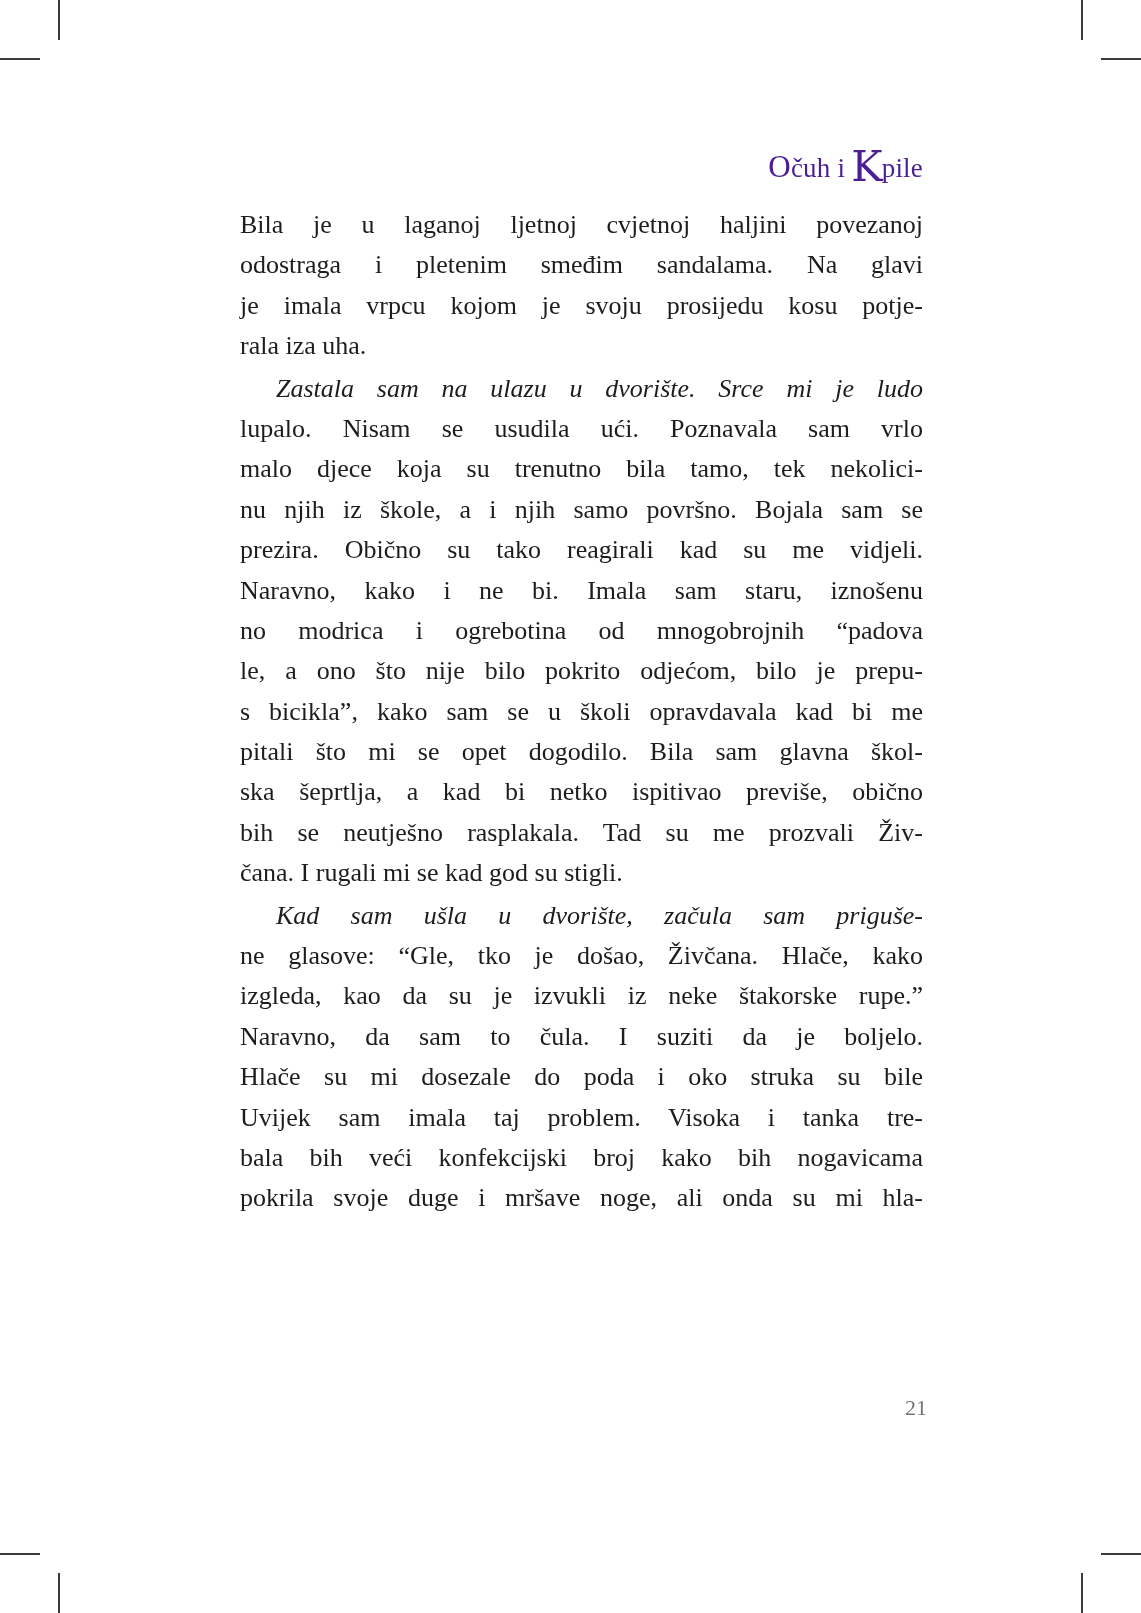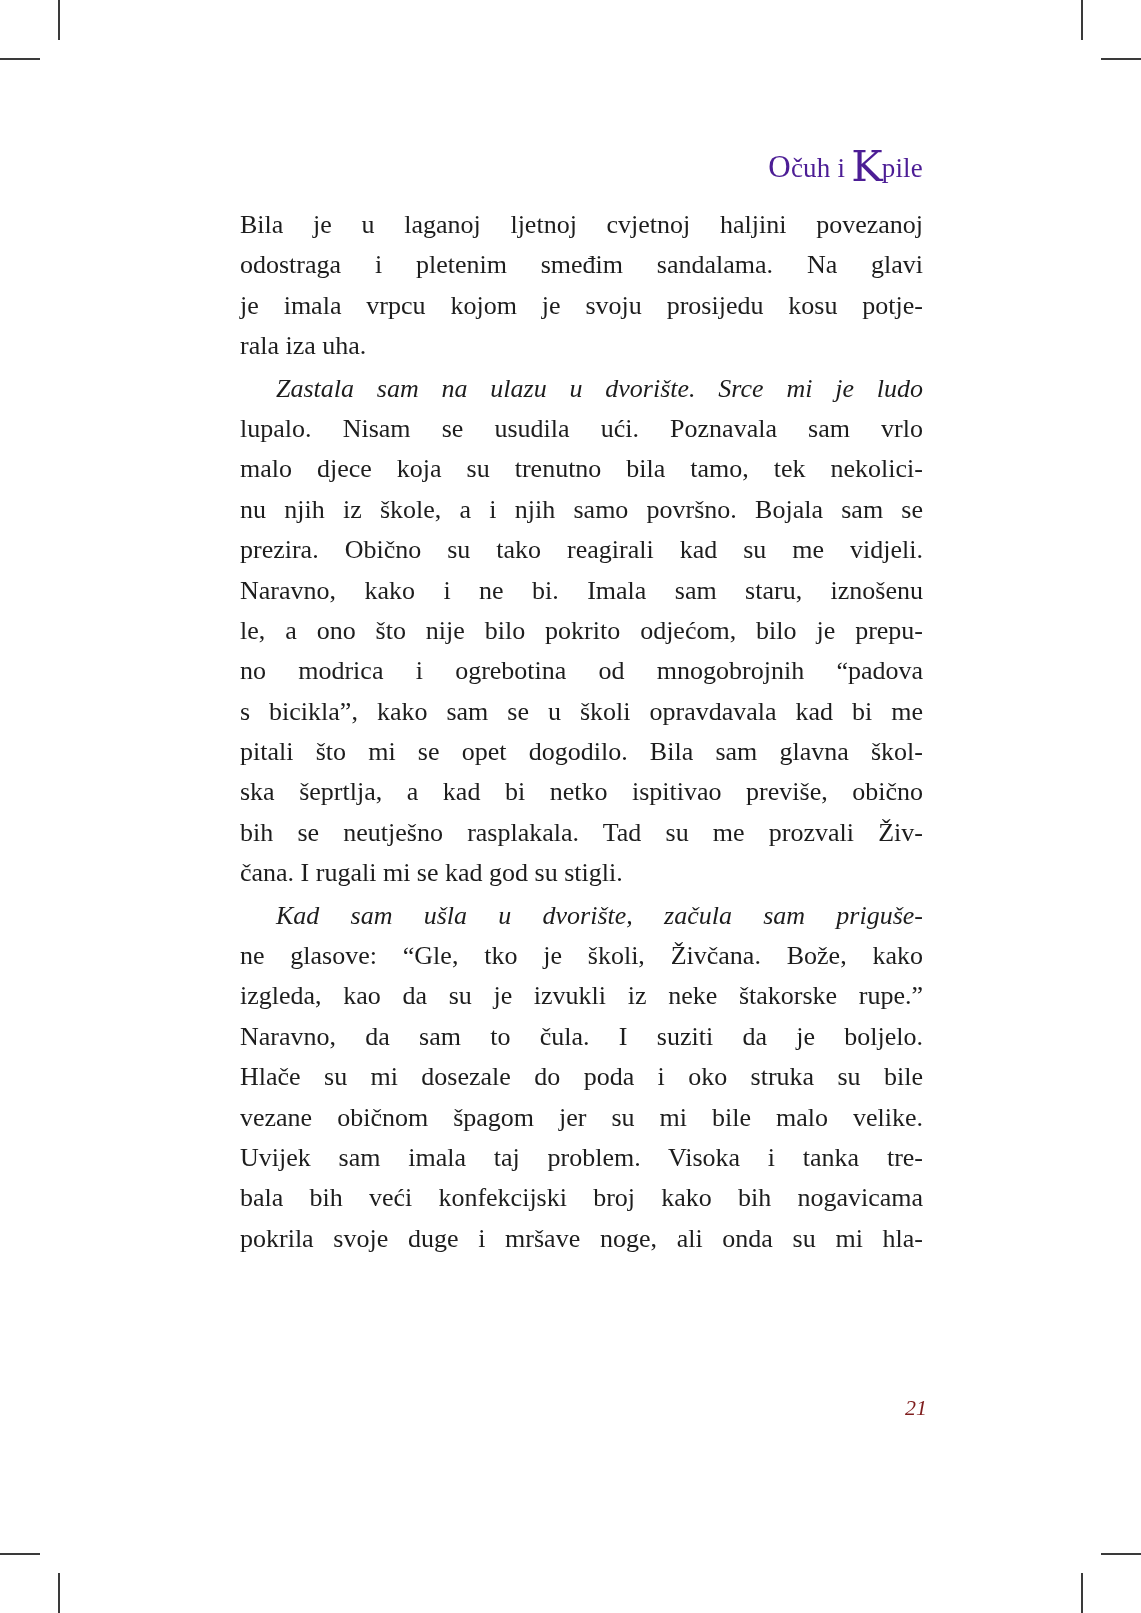--- a/index.html
+++ b/index.html
@@ -70,22 +70,21 @@
       padding-left: 36px;
       font-style: italic;
     }
     .para-gap { height: 2px; }
 
     .page-number {
       position: absolute;
       top: 1395px;
       right: 214px;
       font-size: 22px;
-      font-style: italic;
-      color: #7f1d1d;
+      color: #737373;
     }
   </style>
 </head>
 <body>
 
 <div class="crop v" id="tl-v"></div>
 <div class="crop h" id="tl-h"></div>
 <div class="crop v" id="tr-v"></div>
 <div class="crop h" id="tr-h"></div>
 <div class="crop v" id="bl-v"></div>
@@ -107,36 +106,35 @@
   </div>
   <div class="para-gap"></div>
 
   <div>
     <div class="line indent">Zastala sam na ulazu u dvorište. Srce mi je ludo</div>
     <div class="line">lupalo. Nisam se usudila ući. Poznavala sam vrlo</div>
     <div class="line">malo djece koja su trenutno bila tamo, tek nekolici-</div>
     <div class="line">nu njih iz škole, a i njih samo površno. Bojala sam se</div>
     <div class="line">prezira. Obično su tako reagirali kad su me vidjeli.</div>
     <div class="line">Naravno, kako i ne bi. Imala sam staru, iznošenu</div>
+    <div class="line">no modrica i ogrebotina od mnogobrojnih “padova</div>
     <div class="line">le, a ono što nije bilo pokrito odjećom, bilo je prepu-</div>
-    <div class="line">no modrica i ogrebotina od mnogobrojnih “padova</div>
     <div class="line">s bicikla”, kako sam se u školi opravdavala kad bi me</div>
     <div class="line">pitali što mi se opet dogodilo. Bila sam glavna škol-</div>
     <div class="line">ska šeprtlja, a kad bi netko ispitivao previše, obično</div>
     <div class="line">bih se neutješno rasplakala. Tad su me prozvali Živ-</div>
     <div class="line last">čana. I rugali mi se kad god su stigli.</div>
   </div>
   <div class="para-gap"></div>
 
   <div>
     <div class="line indent">Kad sam ušla u dvorište, začula sam priguše-</div>
-    <div class="line">ne glasove: “Gle, tko je školi, Živčana. Bože, kako</div>
+    <div class="line">ne glasove: “Gle, tko je došao, Živčana. Hlače, kako</div>
     <div class="line">izgleda, kao da su je izvukli iz neke štakorske rupe.”</div>
     <div class="line">Naravno, da sam to čula. I suziti da je boljelo.</div>
     <div class="line">Hlače su mi dosezale do poda i oko struka su bile</div>
-    <div class="line">vezane običnom špagom jer su mi bile malo velike.</div>
     <div class="line">Uvijek sam imala taj problem. Visoka i tanka tre-</div>
     <div class="line">bala bih veći konfekcijski broj kako bih nogavicama</div>
     <div class="line">pokrila svoje duge i mršave noge, ali onda su mi hla-</div>
   </div>
 </div>
 
 <div class="page-number">21</div>
 
 </body></html>

